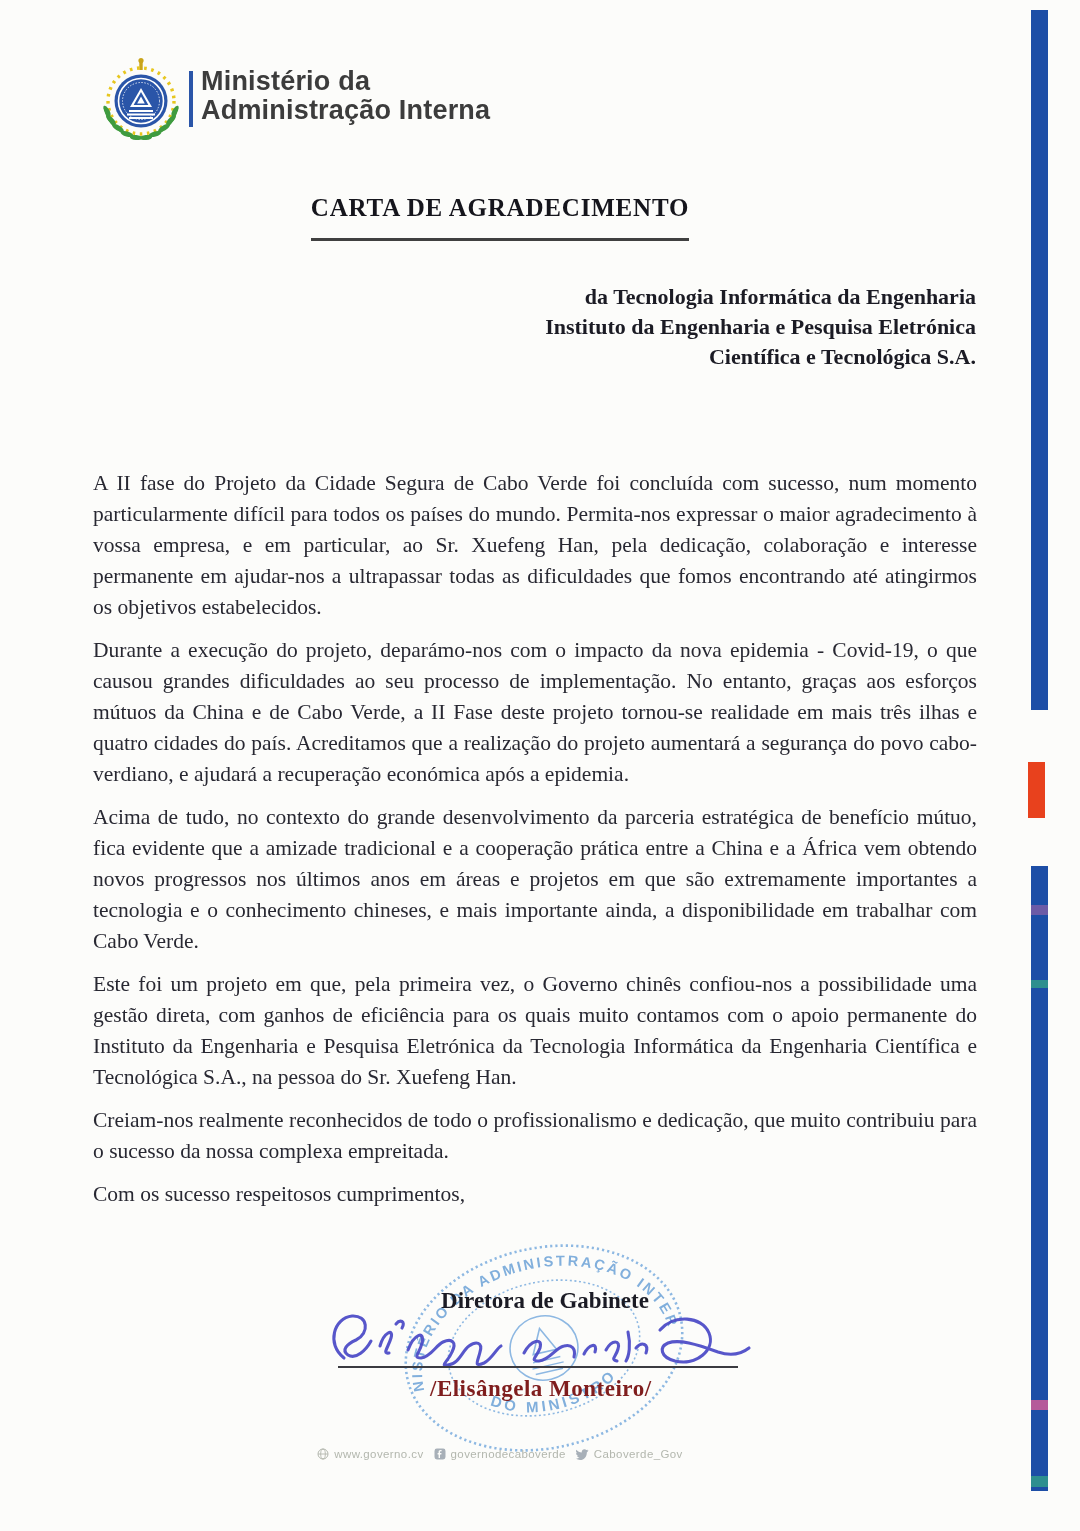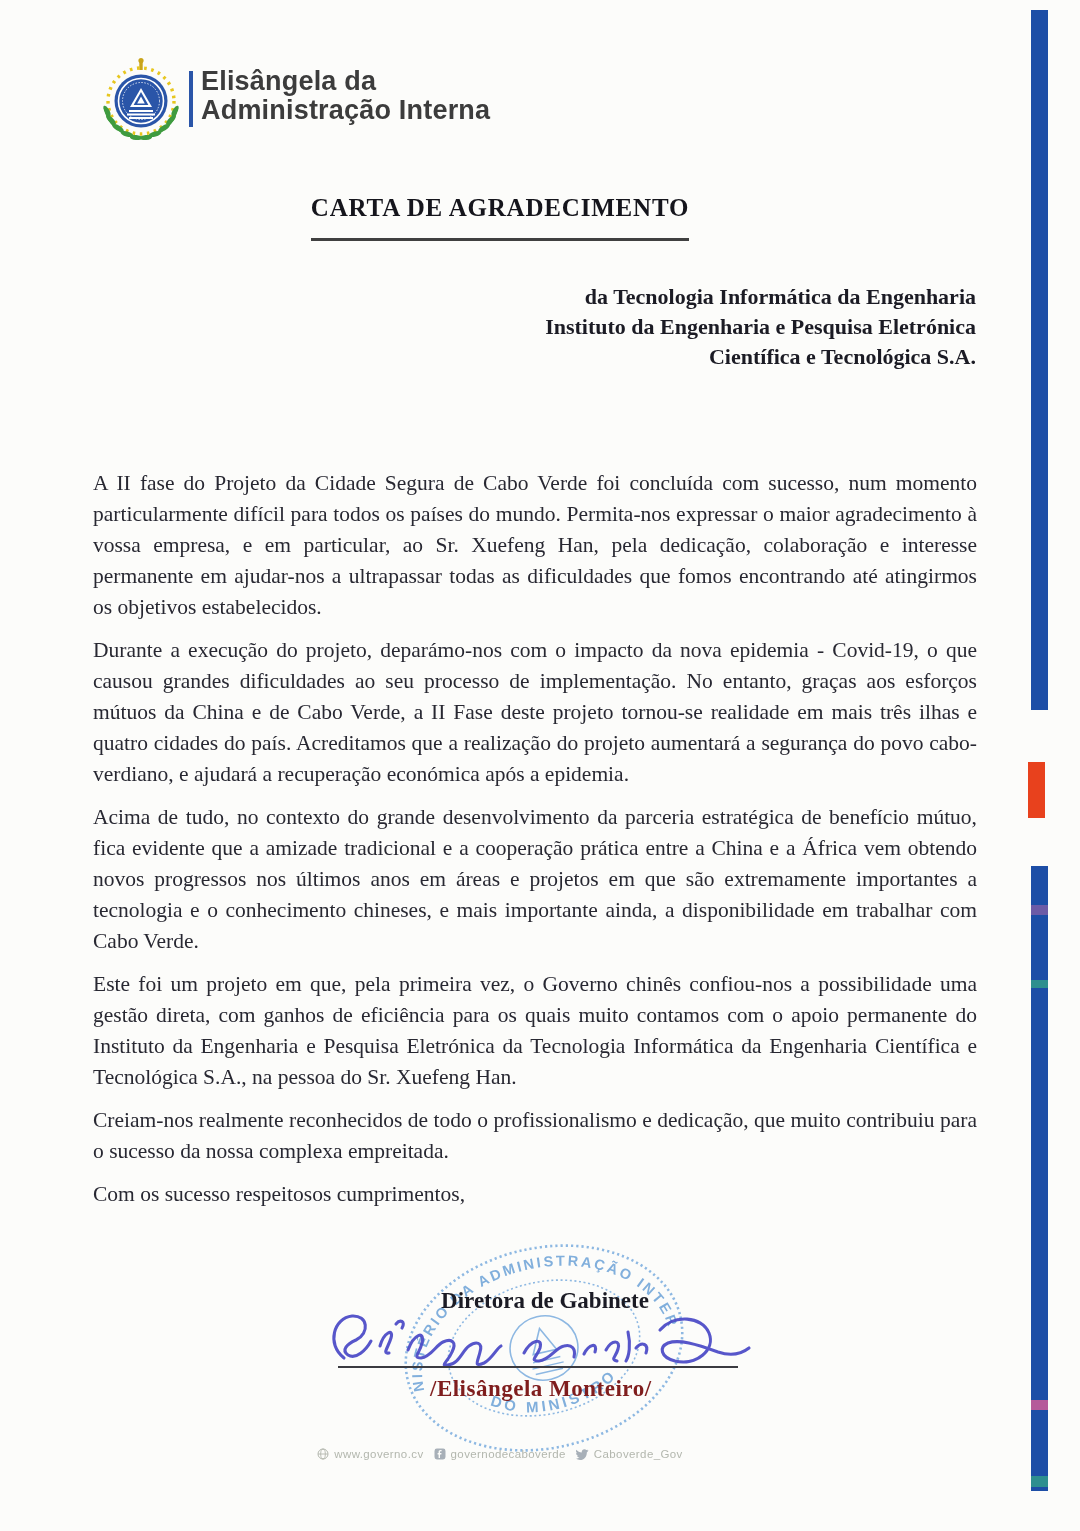--- a/index.html
+++ b/index.html
@@ -113,21 +113,21 @@
       <g fill="#3f9b3f">
         <ellipse cx="80" cy="56" rx="6" ry="2.4" transform="rotate(-60 80 56)"></ellipse>
         <ellipse cx="76" cy="65" rx="6.4" ry="2.5" transform="rotate(-45 76 65)"></ellipse>
         <ellipse cx="69" cy="73" rx="6.6" ry="2.6" transform="rotate(-30 69 73)"></ellipse>
         <ellipse cx="60" cy="79" rx="6.6" ry="2.6" transform="rotate(-16 60 79)"></ellipse>
         <ellipse cx="51" cy="82.5" rx="6.2" ry="2.5" transform="rotate(-5 51 82.5)"></ellipse>
       </g>
     </svg>
     <div class="header-sep"></div>
     <div class="ministry-name">
-      <div>Elisângela da</div>
+      <div>Ministério da</div>
       <div>Administração Interna</div>
     </div>
   </div>
 
   <div class="doc-title">
     <span>CARTA DE AGRADECIMENTO</span>
   </div>
 
   <div class="recipient">
     <div>da Tecnologia Informática da Engenharia</div>

